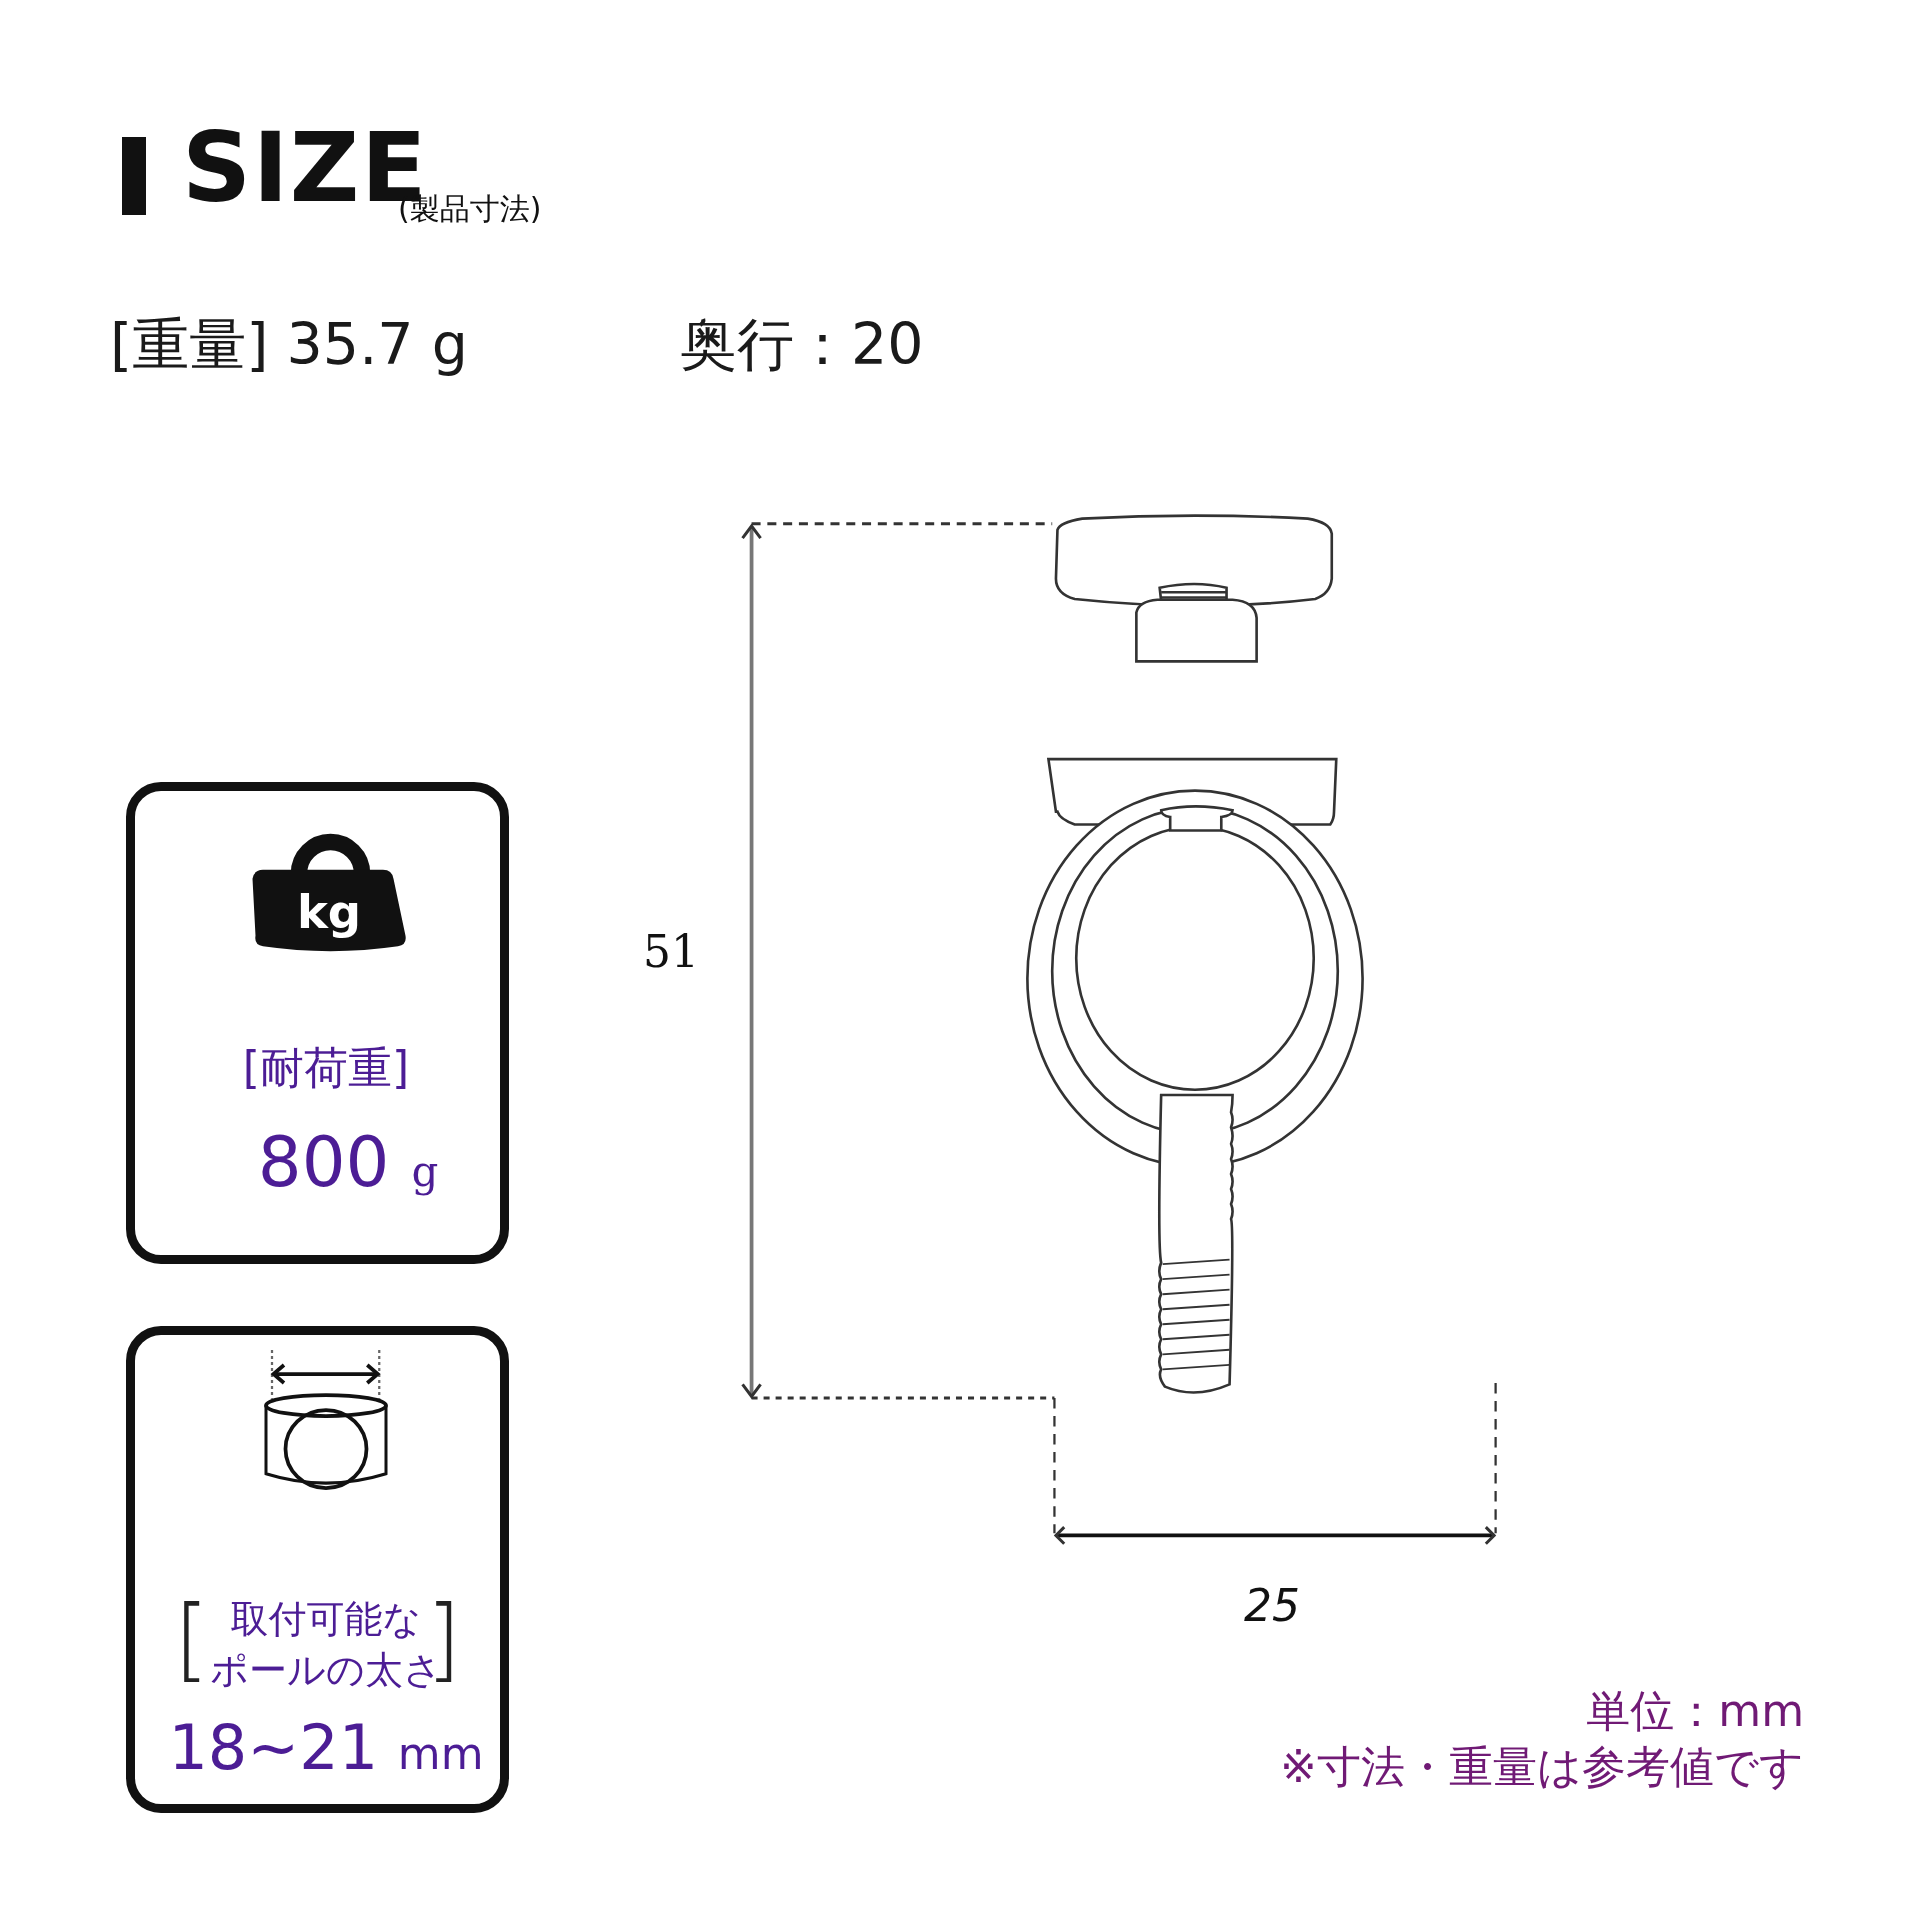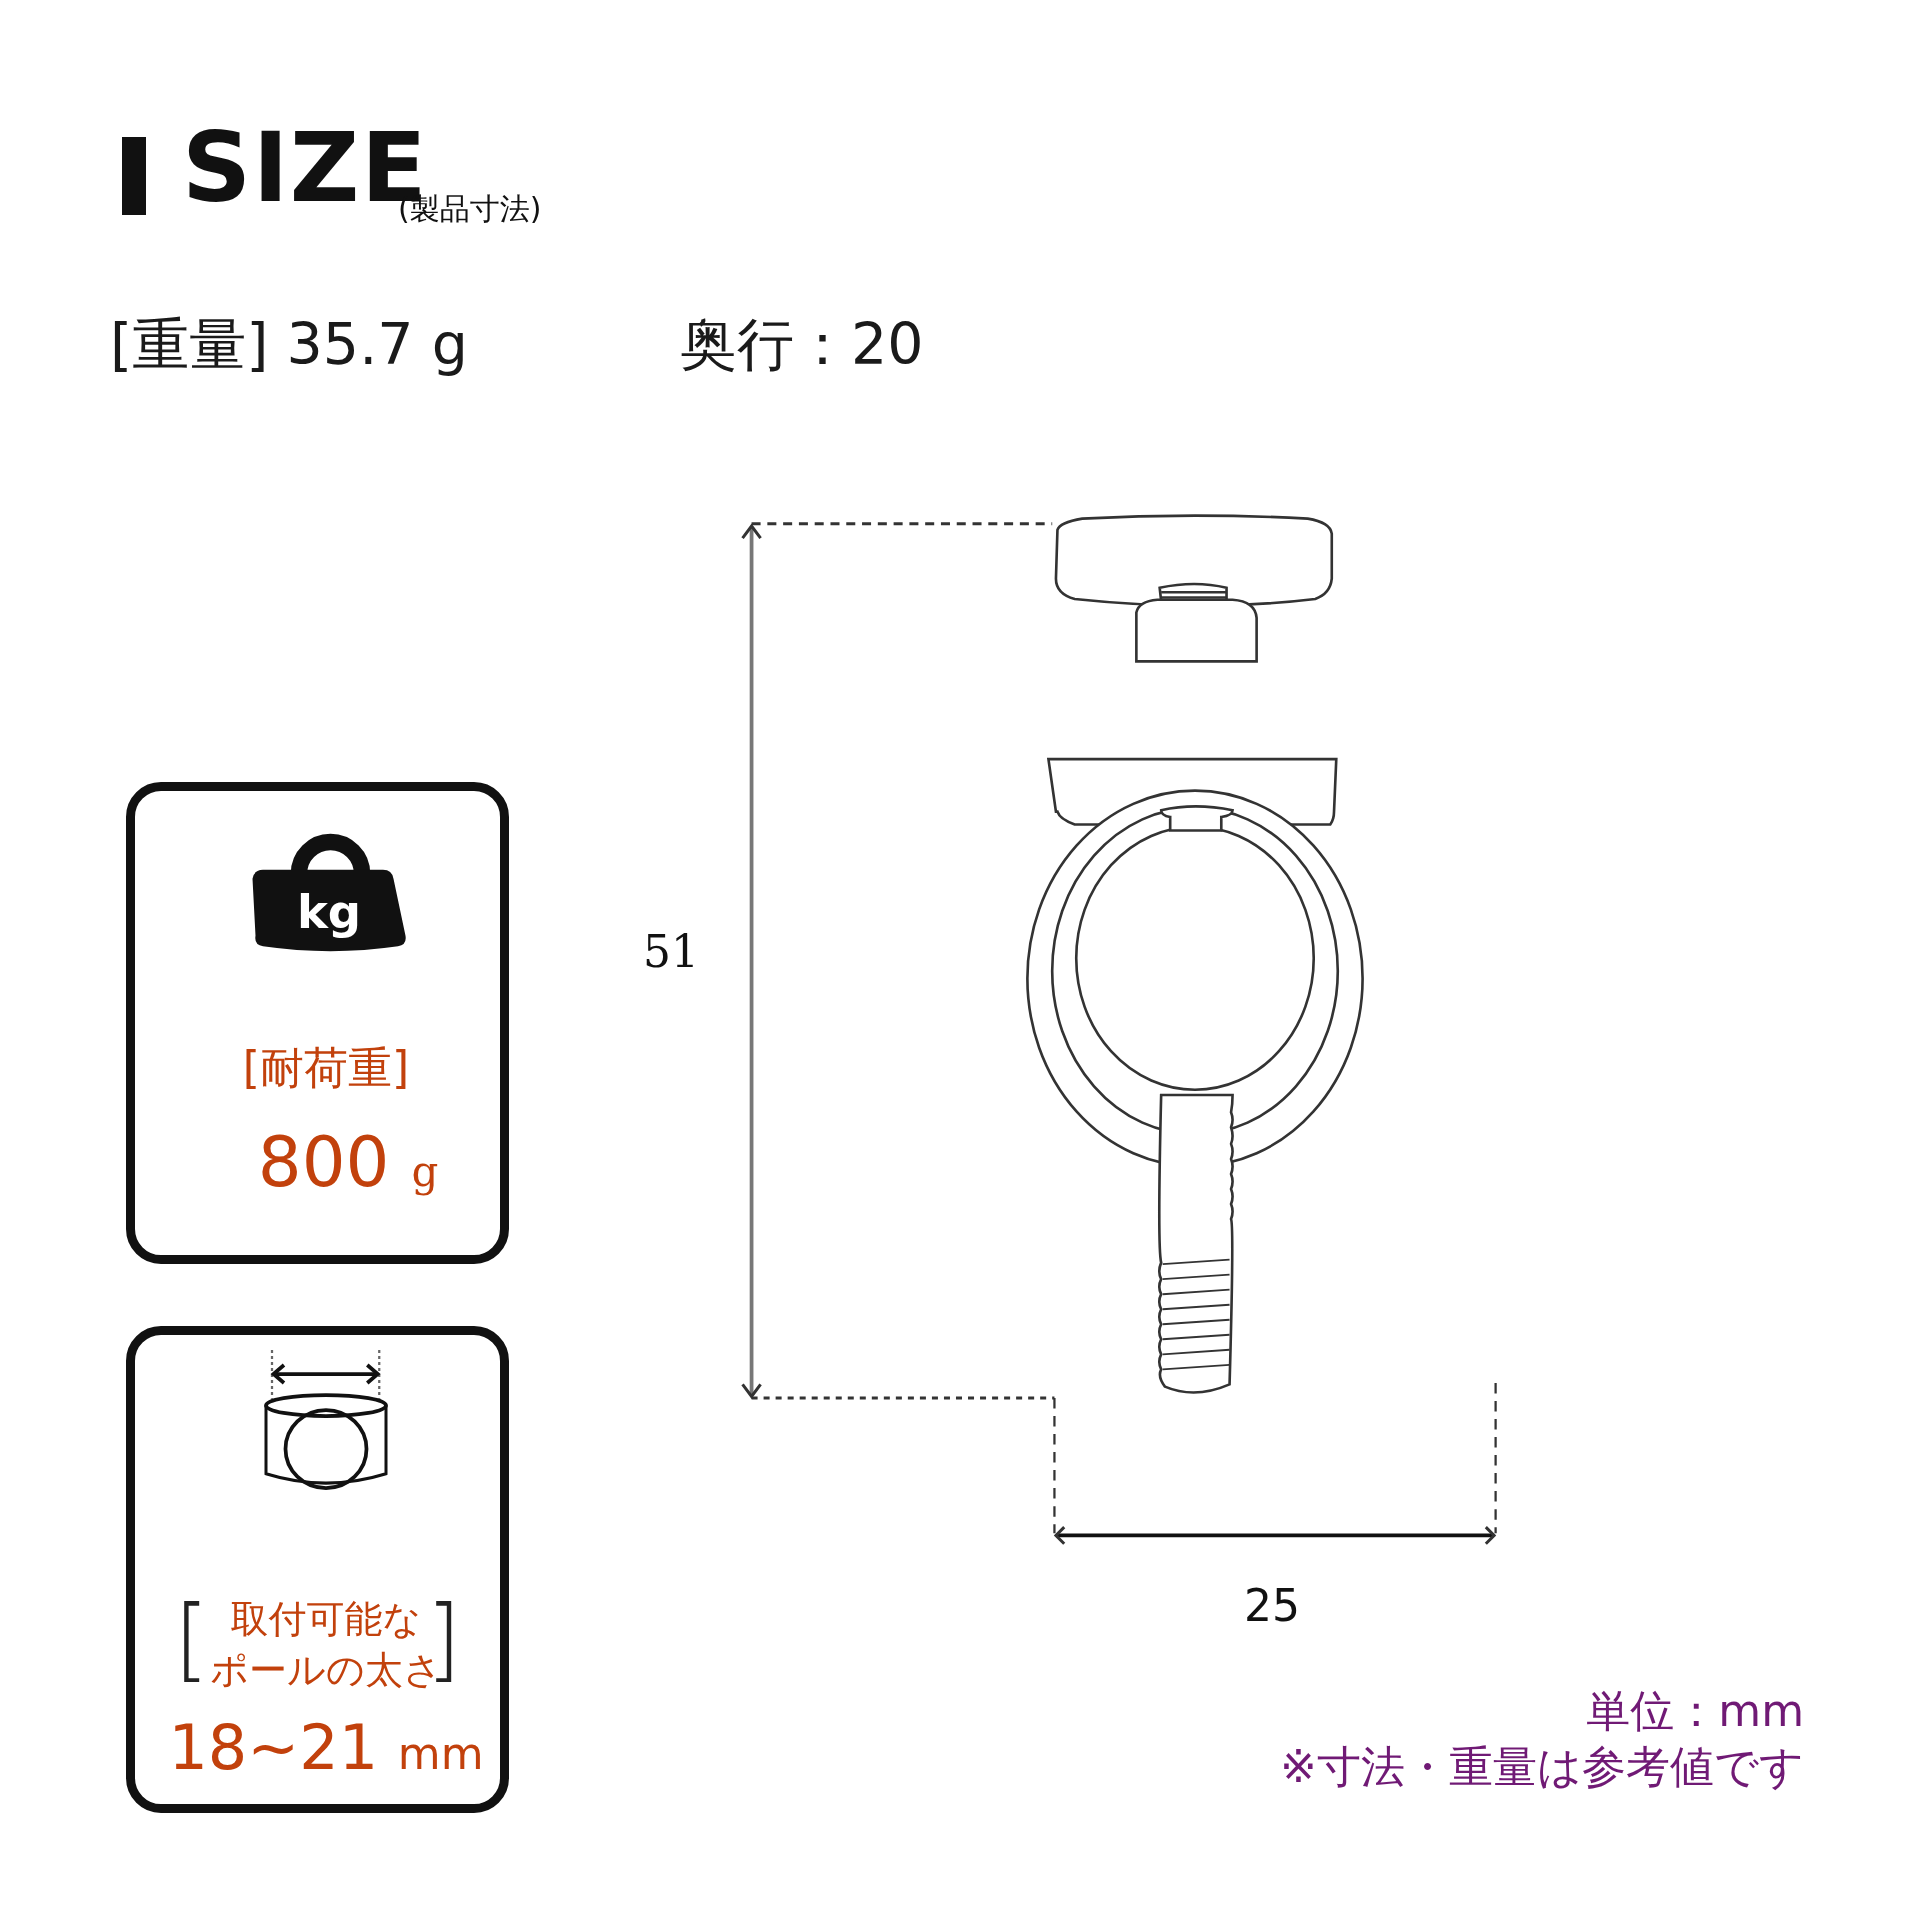--- a/index.html
+++ b/index.html
@@ -6,21 +6,21 @@
     body { width: 1924px; height: 1924px; position: relative; overflow: hidden;
            font-family: "DejaVu Sans", "Liberation Sans", sans-serif; color: #111111; }
     .abs { position: absolute; }
     .title-bar { left: 122px; top: 137px; width: 24px; height: 78px; background: #111111; }
     .title { left: 174px; top: 120px; font-size: 96px; font-weight: bold; letter-spacing: 1.5px; line-height: 1; font-family: "DejaVu Sans", sans-serif; margin-left: 8px; }
     .title-sub { left: 398px; top: 177px; font-size: 30px; line-height: 1; margin-top: 17px; }
     .spec { top: 316px; font-size: 57px; line-height: 1; color: #1a1a1a; }
     .box { left: 126px; width: 383px; border: 9.8px solid #111111; border-radius: 35px; box-sizing: border-box; background: #fff; }
     .box1 { top: 782px; height: 482px; }
     .box2 { top: 1326px; height: 487px; }
-    .box-label { position: absolute; left: 17px; right: 0; text-align: center; color: #c2410c; }
+    .box-label { position: absolute; left: 17px; right: 0; text-align: center; color: #4c1d95; }
     .b1-label { top: 248px; font-size: 44px; }
     .b1-value { top: 331px; font-size: 69px; padding-left: 44px; }
     .b1-value .unit { font-size: 42px; font-family: "DejaVu Serif", serif; }
     .b2-label { top: 259px; font-size: 38px; line-height: 51px; }
     .b2-bracket { position: absolute; top: 259px; font-size: 90px; line-height: 1; font-weight: 300; color: #222; }
     .b2-value { top: 376px; font-size: 62px; }
     .b2-value .unit { font-size: 44px; }
     .dim-label { font-size: 44px; line-height: 1; color: #111; }
     .note { right: 120px; font-size: 44px; line-height: 1; color: #701a75; }
     svg { position: absolute; left: 0; top: 0; }
@@ -122,17 +122,17 @@
       <line x1="1547" y1="1742" x2="1636" y2="1736"></line>
       <line x1="1547" y1="1762" x2="1636" y2="1756"></line>
       <line x1="1547" y1="1782" x2="1636" y2="1776"></line>
       <line x1="1547" y1="1802" x2="1636" y2="1796"></line>
       <line x1="1547" y1="1822" x2="1636" y2="1816"></line>
     </g>
   </g>
 </svg>
 
 <div class="abs dim-label" style="left:643px; top:930px; font-family:'DejaVu Serif', serif;">51</div>
-<div class="abs dim-label" style="left:1244px; top:1584px;">25</div>
+<div class="abs dim-label" style="left:1244px; top:1584px;font-style:italic;">25</div>
 
 <div class="abs note" style="top:1689px;">単位：mm</div>
 <div class="abs note" style="top:1745px;">※寸法・重量は参考値です</div>
 
 
 </body></html>

